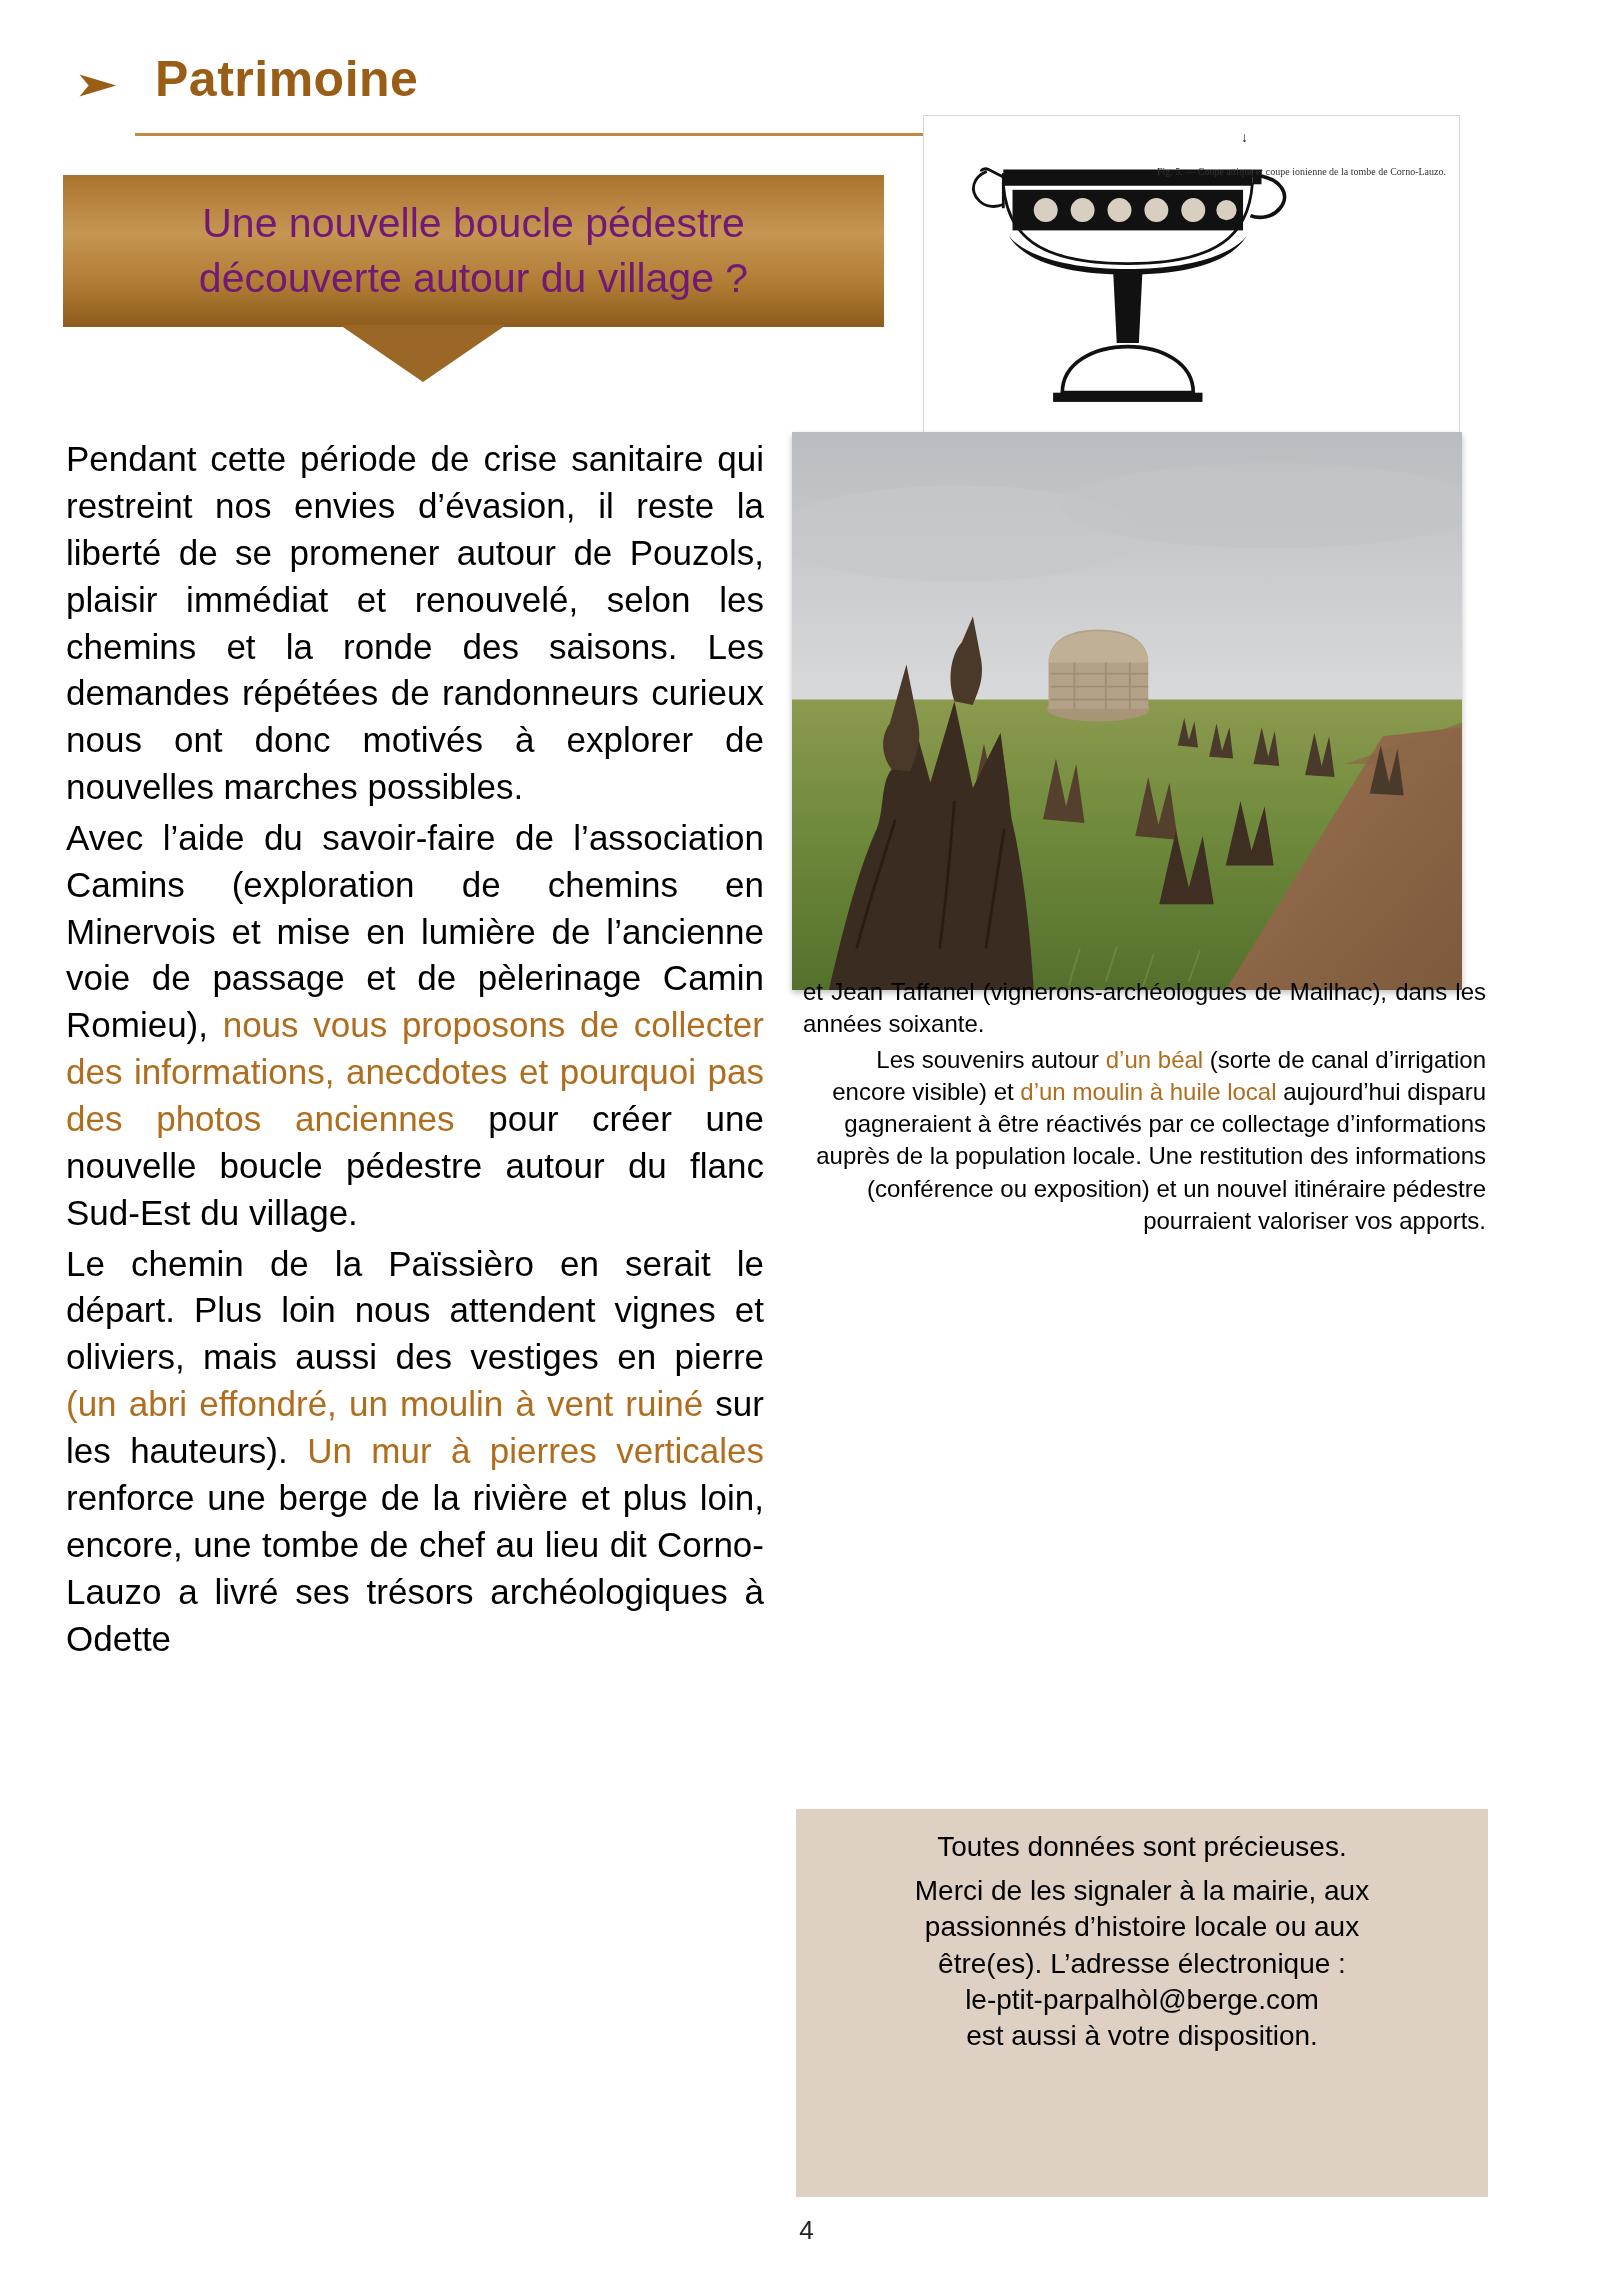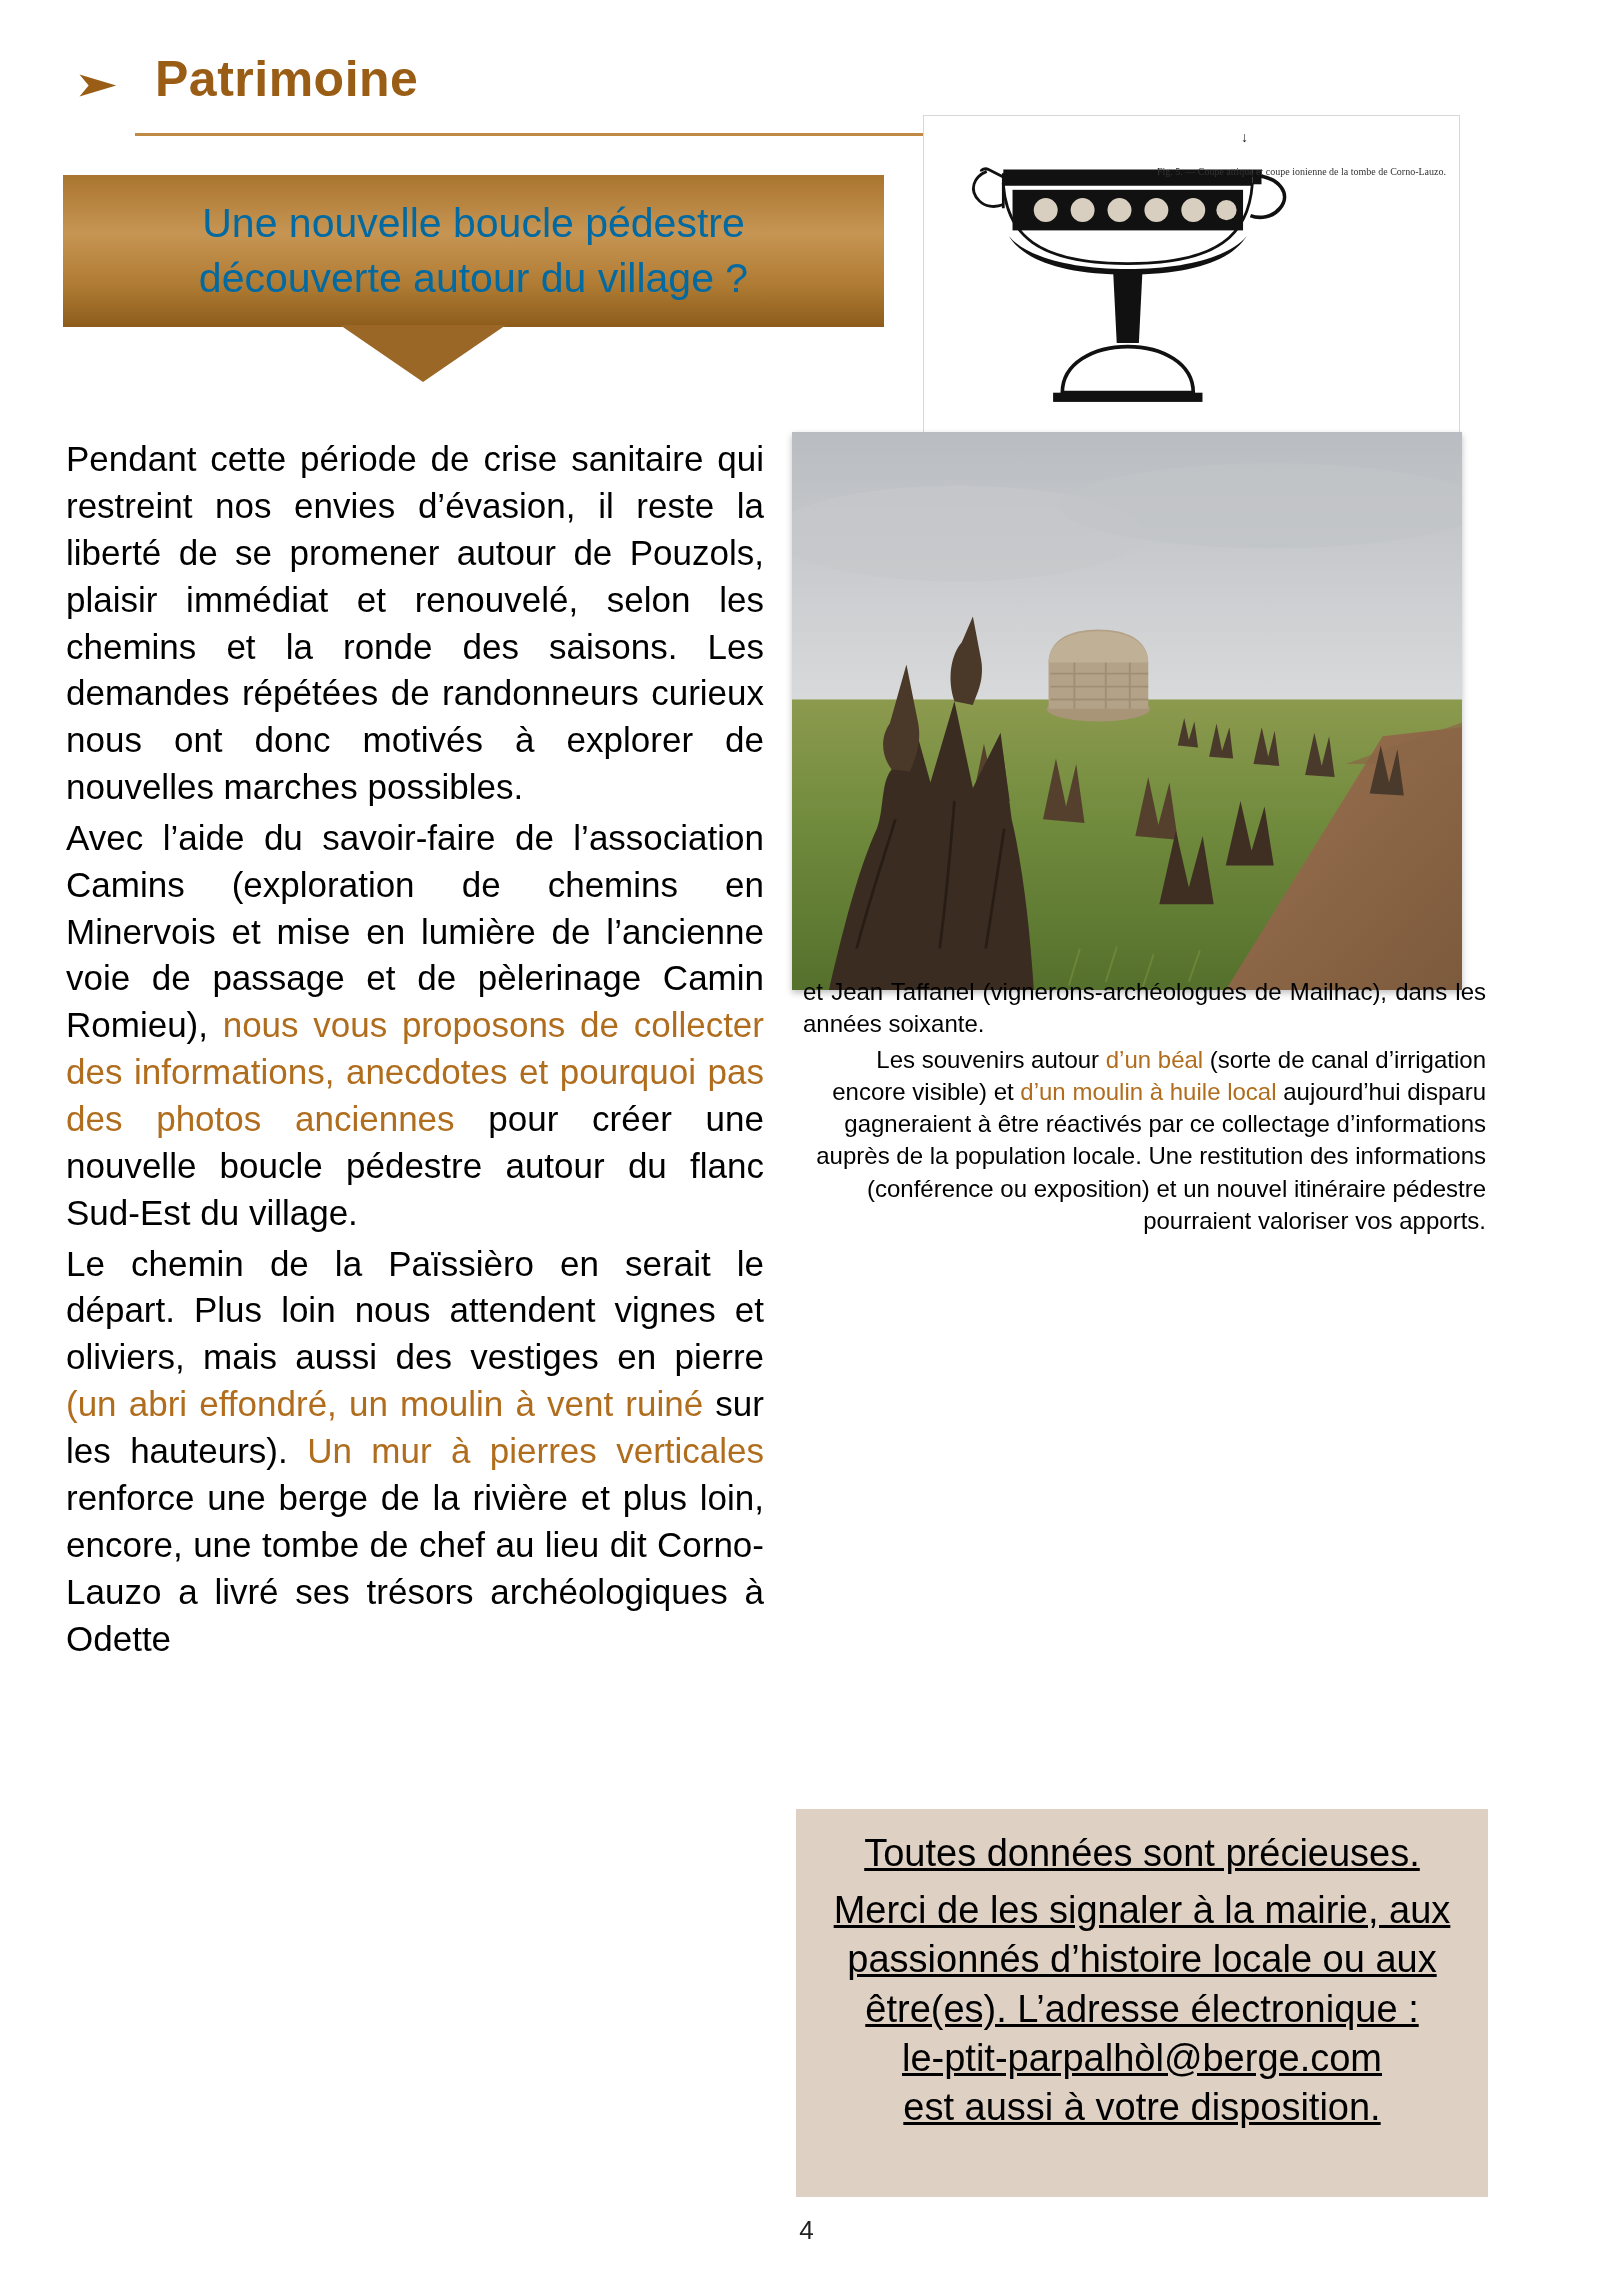--- a/index.html
+++ b/index.html
@@ -85,21 +85,21 @@
   .banner-text {
     position: absolute;
     left: 0;
     top: 0;
     width: 821px;
     height: 152px;
     display: flex;
     flex-direction: column;
     align-items: center;
     justify-content: center;
-    color: #0369a1;
+    color: #701a75;
     font-size: 41px;
     line-height: 1.35;
     text-align: center;
   }
 
   
   .img-vase {
     position: absolute;
     left: 923px;
     top: 115px;
@@ -178,24 +178,23 @@
     display: flex;
     flex-direction: column;
     align-items: center;
     justify-content: flex-start;
     padding-top: 20px;
     box-sizing: border-box;
   }
   .callout .line {
     width: 646px;
     text-align: center;
-    font-size: 38px;
+    font-size: 28px;
     line-height: 1.30;
     color: #000;
-    text-decoration: underline;
   }
   .callout .line.first { margin-bottom: 7.4px; }
 
   .page-number {
     position: absolute;
     left: 0;
     top: 2215px;
     width: 1613px;
     text-align: center;
     font-size: 26px;

